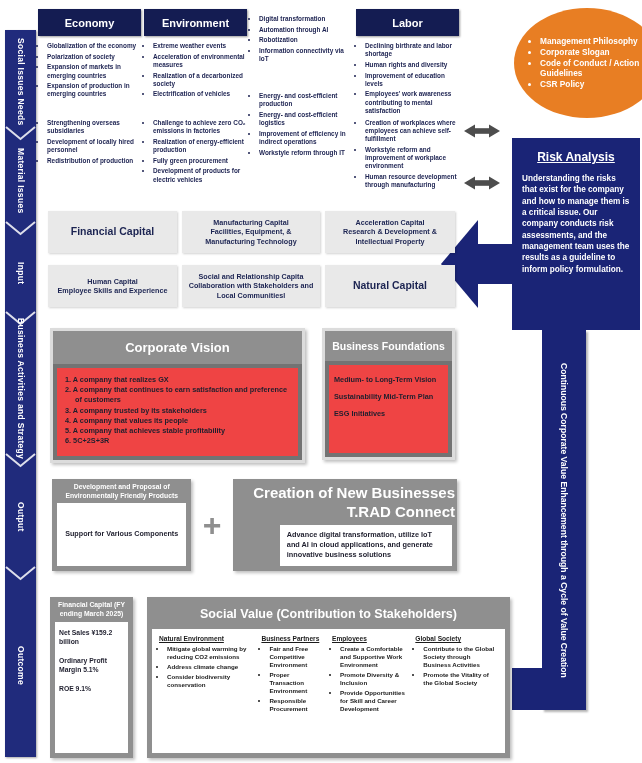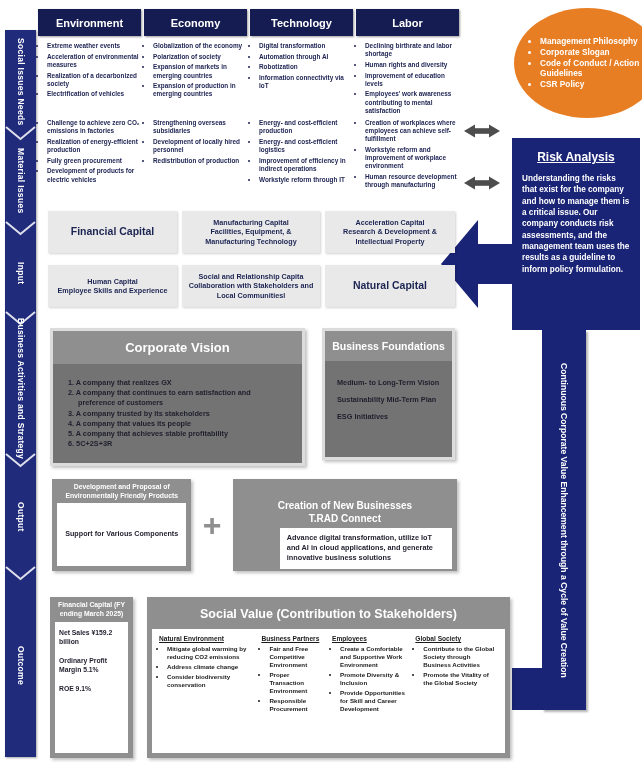--- a/index.html
+++ b/index.html
@@ -43,41 +43,41 @@
   .capitals { position:absolute; left:48px; top:211px; width:410px; display:grid; grid-template-columns:129px 138px 130px; column-gap:5px; row-gap:12px; }
   .cap { background:#e9e9e9; min-height:42px; display:flex; flex-direction:column; align-items:center; justify-content:center; text-align:center; padding:3px 4px; box-shadow:1px 1px 2px rgba(0,0,0,.18); }
   .cap .t { font-size:7.2px; font-weight:bold; color:#1c2452; line-height:1.3; }
   .cap .s { font-size:7.2px; font-weight:bold; color:#1c2452; line-height:1.3;text-align:center; }
   .cap.big .t { font-size:10.5px;text-align:right; }
   .cap .s:empty { display:none; }
 
   
   .gbox { background:#dcdcdc; padding:3px; box-shadow:2px 2px 3px rgba(0,0,0,.25); }
   .gbox-h { background:#8f8f8f; color:#fff; font-weight:bold; text-align:center; }
-  .gbox-b { background:#737373; border:7px solid #737373; }
+  .gbox-b { background:#ef4444; border:4px solid #737373; }
   .vision { position:absolute; left:50px; top:328px; width:255px; }
   .vision .gbox-h { font-size:13px; padding:9px 0; }
   .vision .gbox-b { padding:7px 8px; min-height:96px; }
   .vision .vi { font-size:7.3px; font-weight:bold; color:#1f1f2e; line-height:1.4; padding-left:10px; text-indent:-10px; }
   .found { position:absolute; left:322px; top:328px; width:133px; }
   .found .gbox-h { font-size:10.5px; padding:9px 2px; }
   .found .gbox-b { padding:10px 5px; min-height:96px; }
   .found .fi { font-size:7.3px; font-weight:bold; color:#1f1f2e; margin-bottom:8px; }
 
   
   .outrow { position:absolute; left:52px; top:479px; width:405px; height:92px; display:flex; }
   .obox { background:#8f8f8f; display:flex; flex-direction:column; box-shadow:2px 2px 3px rgba(0,0,0,.25); }
   .obox-h { color:#fff; font-weight:bold; text-align:center; }
   .obox-b { background:#fff; margin:0 5px 5px; flex:1; }
   .out-left { width:148px; }
   .out-left .obox-h { font-size:6.8px; line-height:1.3; padding:4px 3px 2px; }
   .out-left .obox-b { display:flex; align-items:center; justify-content:center; text-align:center; font-size:7.2px; font-weight:bold; color:#1f1f2e; line-height:1.35; }
   .plus { width:44px; display:flex; align-items:center; justify-content:center; font-size:32px; font-weight:bold; color:#8f8f8f; }
   .out-right { width:238px; }
-  .out-right .obox-h { font-size:10px; line-height:1.25; padding:21px 2px 3px; }
+  .out-right .obox-h { font-size:15px; line-height:1.25; padding:5px 2px 3px;text-align:right; }
   .out-right .obox-b { padding:5px 7px; font-size:7.3px; font-weight:bold; color:#1f1f2e; line-height:1.4;margin-left:47px; }
 
   
   .outcome { position:absolute; left:50px; top:597px; width:460px; display:flex; }
   .fin { width:83px; margin-right:14px; }
   .fin .obox-h { font-size:6.8px; line-height:1.3; padding:4px 3px 3px; }
   .fin .obox-b { padding:6px 4px; font-size:6.8px; font-weight:bold; color:#1f1f2e; }
   .fin .fli { margin-bottom:10px; line-height:1.35; }
   .fin.obox, .soc.obox { height:161px; }
   .soc { width:363px; }
@@ -124,50 +124,49 @@
     <svg class="rail-chev" style="top:423px;" viewBox="0 0 31 16">
         <polyline points="1,1 15.5,13 30,1" fill="none" stroke="rgba(255,255,255,.85)" stroke-width="2"></polyline>
       </svg>
     <svg class="rail-chev" style="top:536px;" viewBox="0 0 31 16">
         <polyline points="1,1 15.5,13 30,1" fill="none" stroke="rgba(255,255,255,.85)" stroke-width="2"></polyline>
       </svg>
   </div>
 
   <div class="needs">
     <div class="ncol">
+      <div class="nhead">Economy</div>
+      <ul class="blist ngroup1">
+          <li>Globalization of the economy</li>
+          <li>Polarization of society</li>
+          <li>Expansion of markets in emerging countries</li>
+          <li>Expansion of production in emerging countries</li>
+        </ul>
+      <ul class="blist ngroup2">
+          <li>Strengthening overseas subsidiaries</li>
+          <li>Development of locally hired personnel</li>
+          <li>Redistribution of production</li>
+        </ul>
+    </div>
+    <div class="ncol">
       <div class="nhead">Environment</div>
       <ul class="blist ngroup1">
           <li>Extreme weather events</li>
           <li>Acceleration of environmental measures</li>
           <li>Realization of a decarbonized society</li>
           <li>Electrification of vehicles</li>
         </ul>
       <ul class="blist ngroup2">
           <li>Challenge to achieve zero CO₂ emissions in factories</li>
           <li>Realization of energy-efficient production</li>
           <li>Fully green procurement</li>
           <li>Development of products for electric vehicles</li>
         </ul>
     </div>
     <div class="ncol">
-      <div class="nhead">Economy</div>
-      <ul class="blist ngroup1">
-          <li>Globalization of the economy</li>
-          <li>Polarization of society</li>
-          <li>Expansion of markets in emerging countries</li>
-          <li>Expansion of production in emerging countries</li>
-        </ul>
-      <ul class="blist ngroup2">
-          <li>Strengthening overseas subsidiaries</li>
-          <li>Development of locally hired personnel</li>
-          <li>Redistribution of production</li>
-        </ul>
-    </div>
-    <div class="ncol">
-      <div class="nhead">Technology</div>
       <ul class="blist ngroup1">
           <li>Digital transformation</li>
           <li>Automation through AI</li>
           <li>Robotization</li>
           <li>Information connectivity via IoT</li>
         </ul>
       <ul class="blist ngroup2">
           <li>Energy- and cost-efficient production</li>
           <li>Energy- and cost-efficient logistics</li>
           <li>Improvement of efficiency in indirect operations</li>

